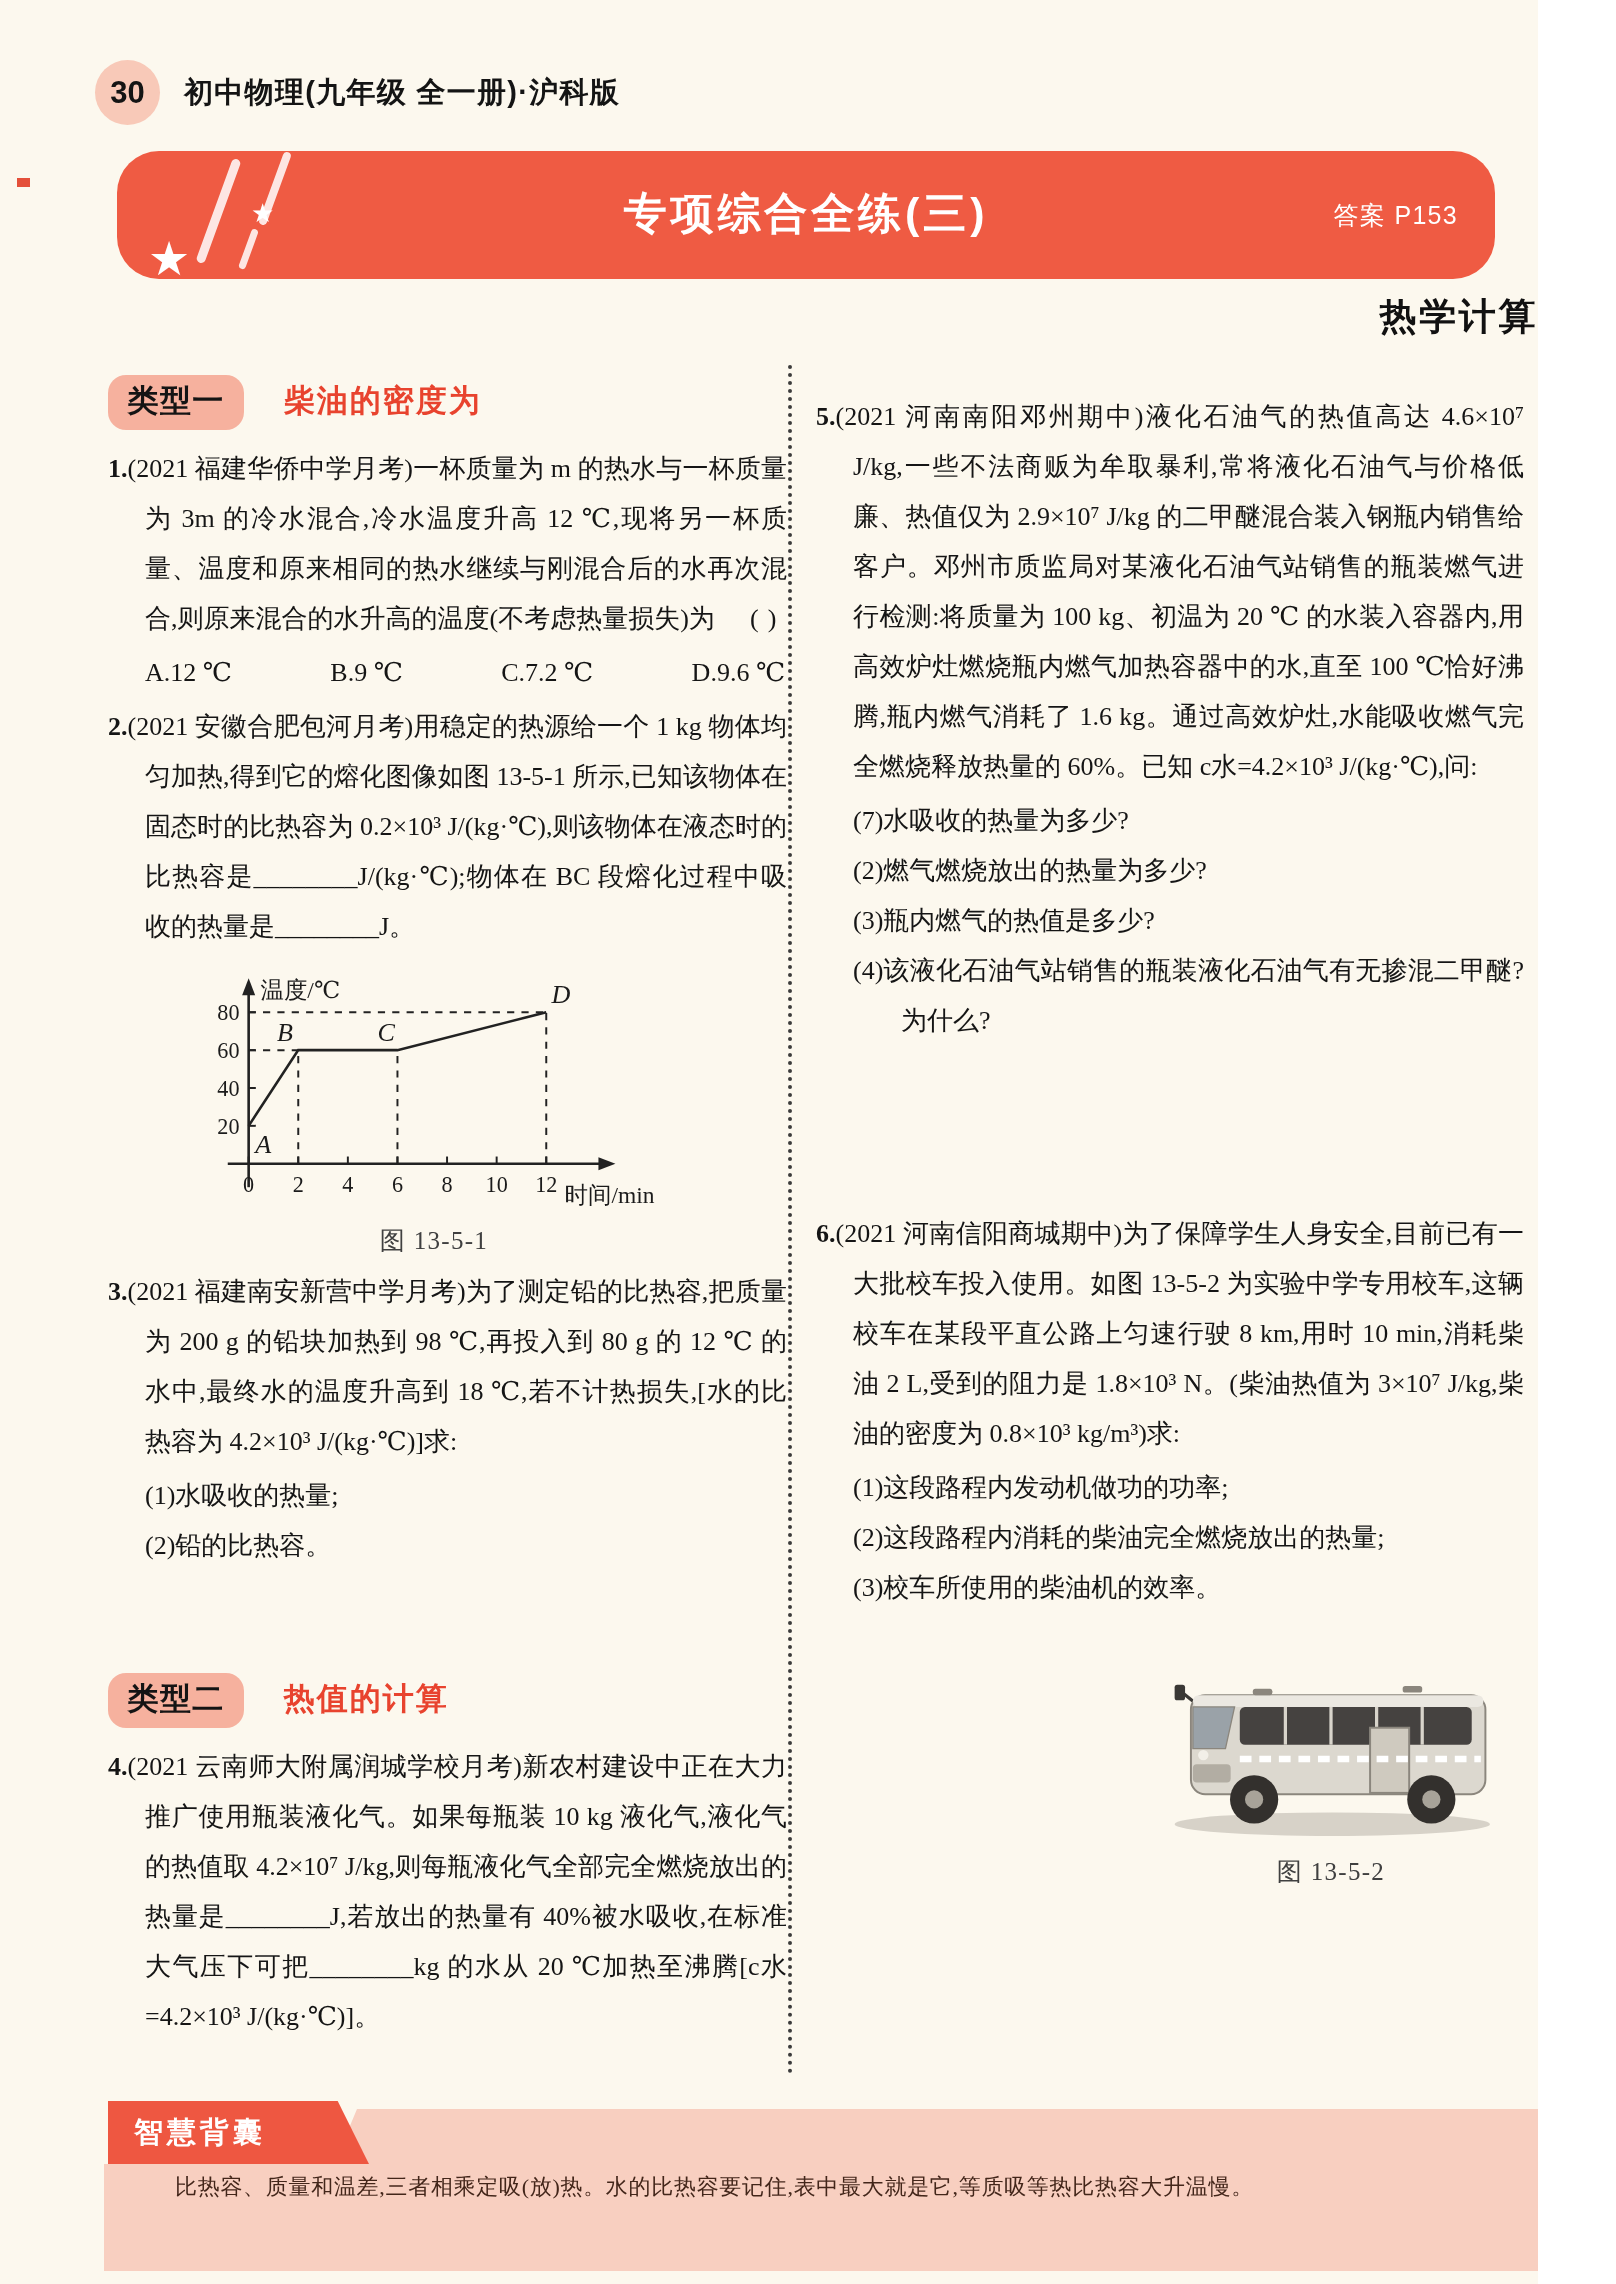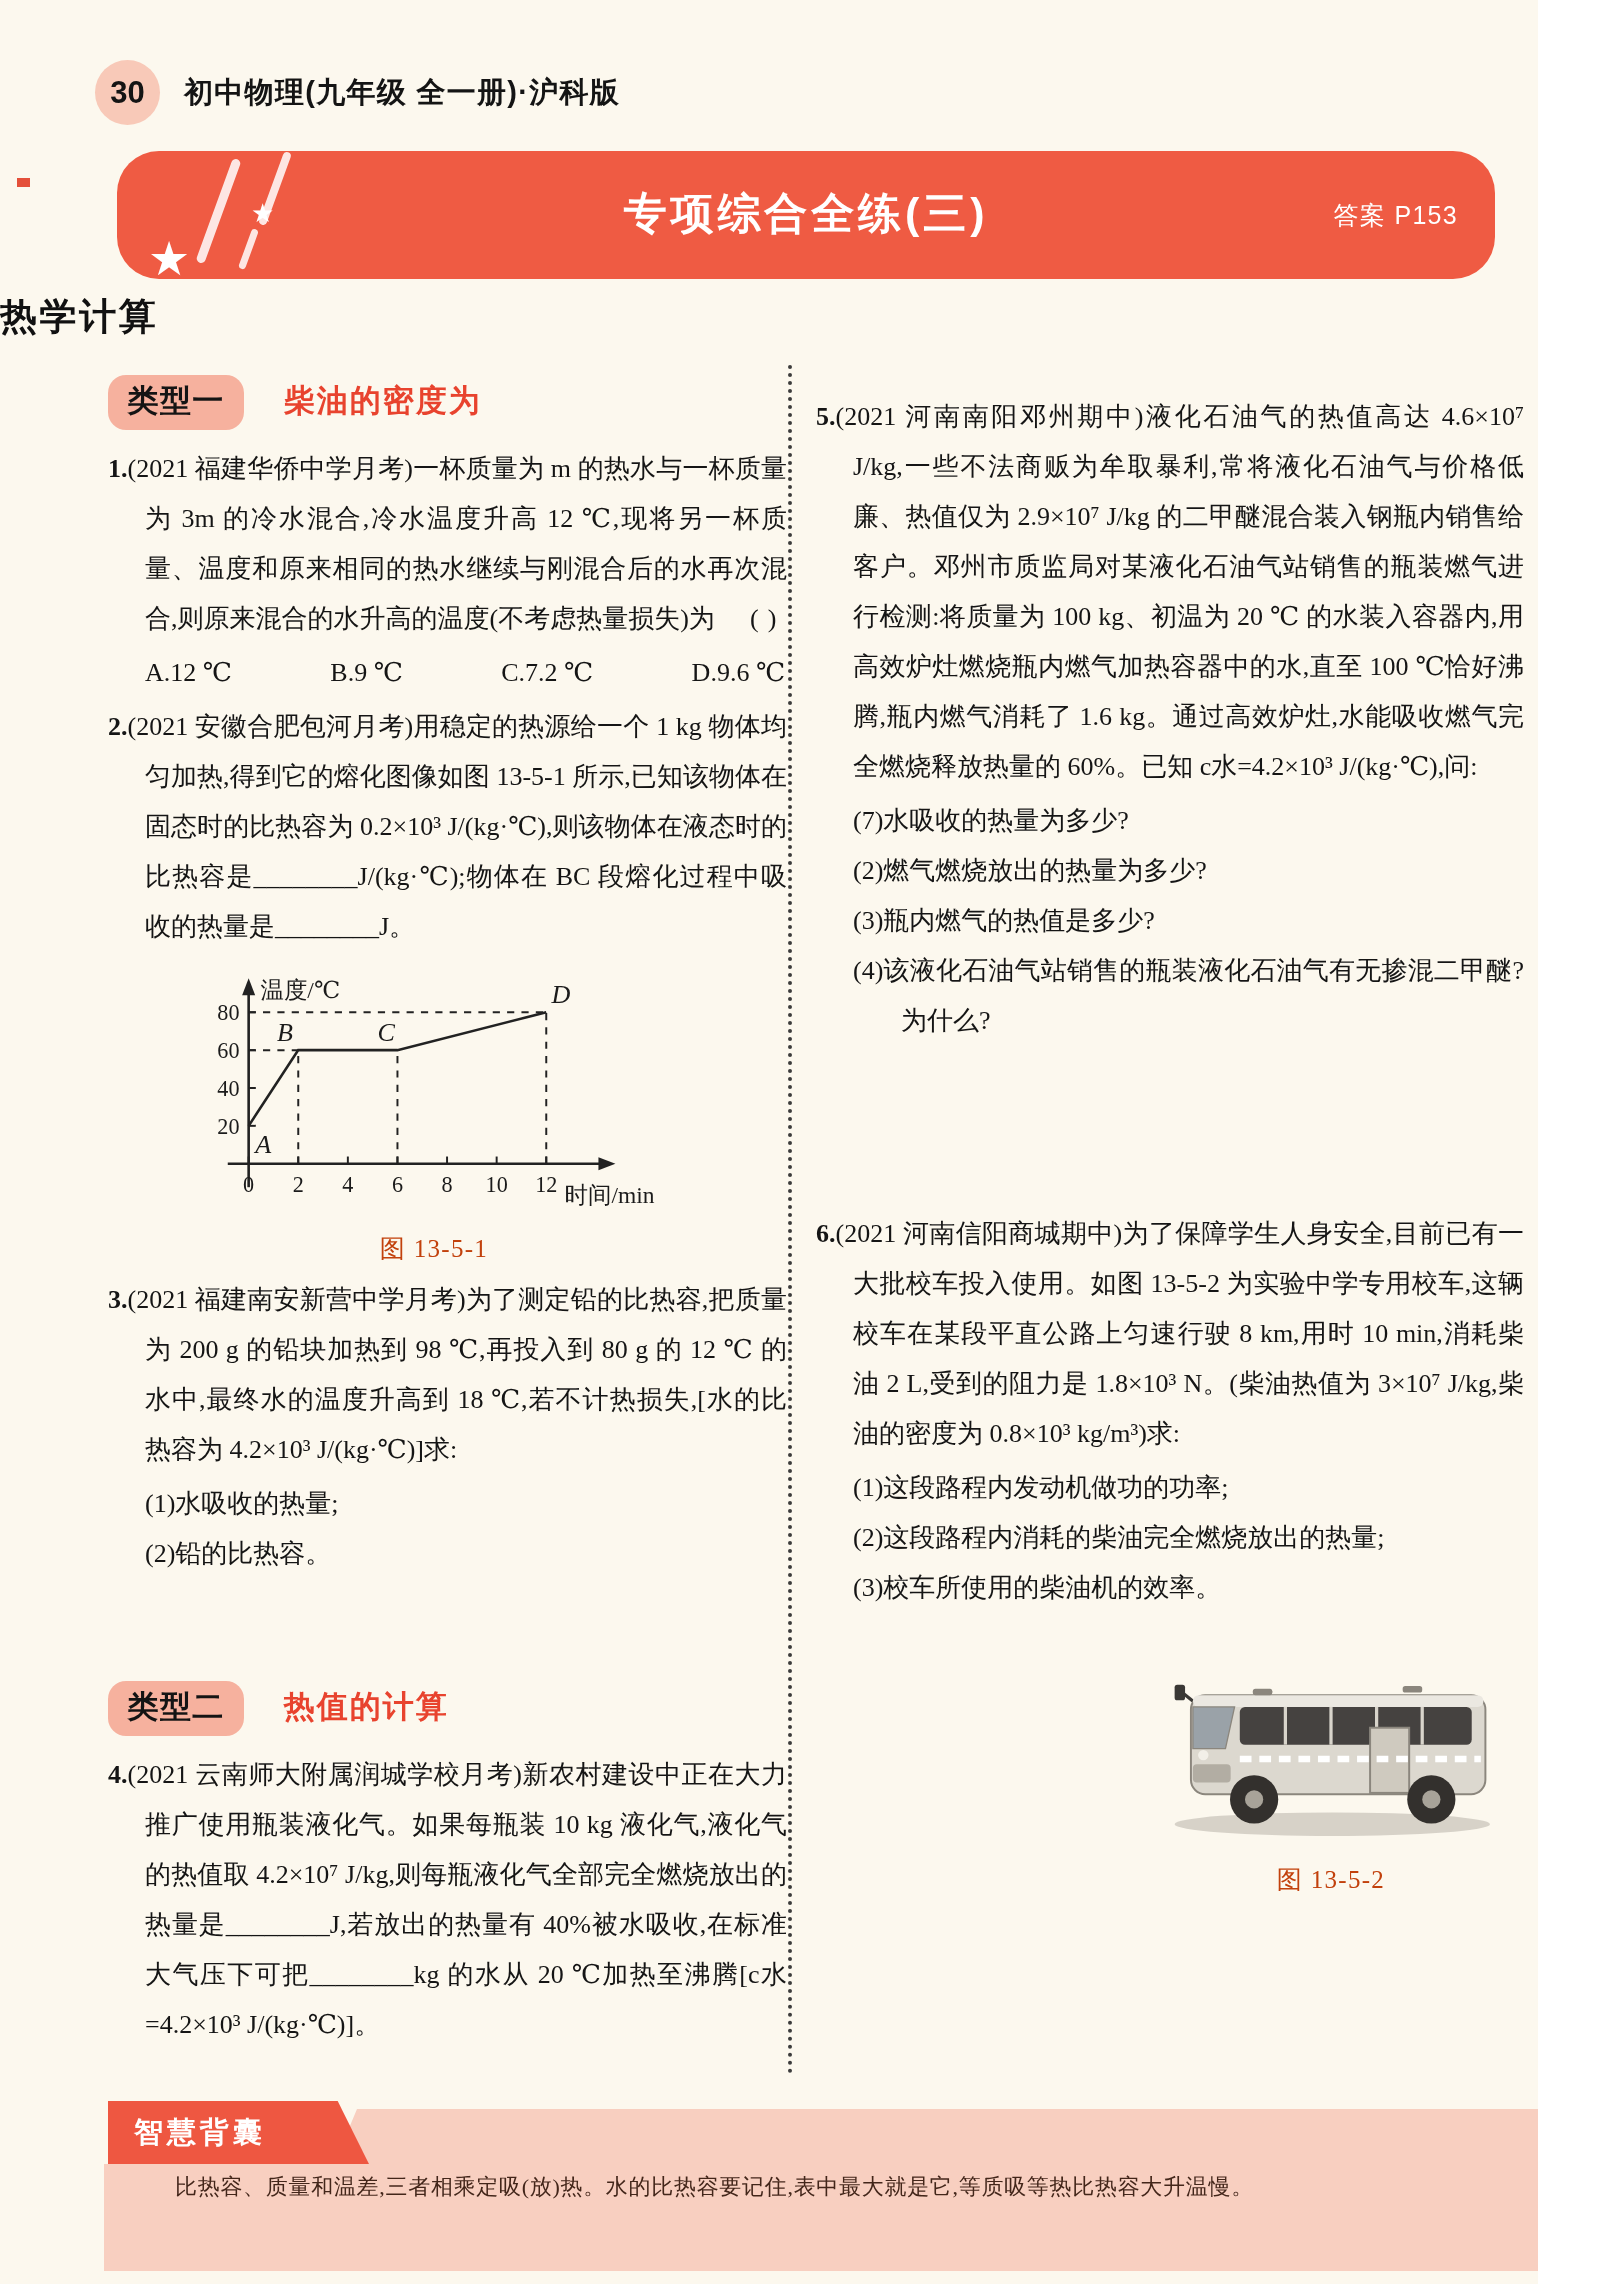--- a/index.html
+++ b/index.html
@@ -23,21 +23,21 @@
   .star{position:absolute;color:#fff;font-family:"DejaVu Sans",sans-serif;}
   .star.small{left:134px;top:47px;font-size:26px;}
   .star.big{left:31px;top:80px;font-size:47px;}
   .banner-title{position:absolute;left:0;right:0;top:50%;transform:translateY(-52%);text-align:center;
         color:#fff;font-family:"Liberation Sans","DejaVu Sans",sans-serif;font-weight:bold;
         font-size:43px;letter-spacing:3.9px;}
   .banner-ref{position:absolute;right:37px;top:50%;transform:translateY(-50%);color:#fff;
         font-family:"Liberation Sans","DejaVu Sans",sans-serif;font-size:25px;letter-spacing:1.3px;}
 
   
-  .section-title{position:absolute;left:0;right:0;top:292px;text-align:left;font-weight:bold;
+  .section-title{position:absolute;left:0;right:0;top:292px;text-align:right;font-weight:bold;
         font-size:37px;letter-spacing:2.6px;color:#111;}
 
   
   .col-sep{position:absolute;left:788px;top:365px;height:1710px;border-left:4.6px dotted #3c3c3c;}
   .col{position:absolute;}
   .col-left{left:108px;top:371px;width:679px;}
   .col-right{left:816px;top:392px;width:708px;}
 
   .type-row{margin:3.9px 0 14.4px 0;white-space:nowrap;}
   .type-tag{display:inline-block;background:#f6b19e;color:#141414;
@@ -52,21 +52,21 @@
   .sub{font-size:26px;line-height:50px;text-align:justify;padding-left:85px;text-indent:-48px;margin:0;}
   .opts{display:flex;justify-content:space-between;padding-left:37px;width:640px;
         font-size:26px;line-height:50px;margin-bottom:3.9px;}
 
   .sp-left{height:98px;}
   .sp-right{height:163px;}
 
   
   .fig1-block{margin:7.8px 0 10.4px 78px;width:496px;}
   .fig1-block svg{display:block;}
-  .figcap{font-size:25px;text-align:center;margin-top:16px;color:#c2410c;letter-spacing:1.3px;}
+  .figcap{font-size:25px;text-align:center;margin-top:8px;color:#404040;letter-spacing:1.3px;}
   .faxis{stroke:#222;stroke-width:4;fill:none;}
   .farrow{fill:#222;}
   .ftick{font-size:34px;font-family:"Liberation Serif","DejaVu Serif",serif;fill:#1b1b1b;}
   .flabel{font-size:36px;font-family:"Liberation Serif","DejaVu Serif",serif;fill:#1b1b1b;}
   .fline{fill:none;stroke:#222;stroke-width:4;}
   .fdash{stroke:#222;stroke-width:3;stroke-dasharray:11 11;fill:none;}
   .fplabel{font-size:40px;font-style:italic;font-family:"Liberation Serif","DejaVu Serif",serif;fill:#1b1b1b;}
 
   
   .fig2-block{margin:17px 0 0 339px;width:352px;}

